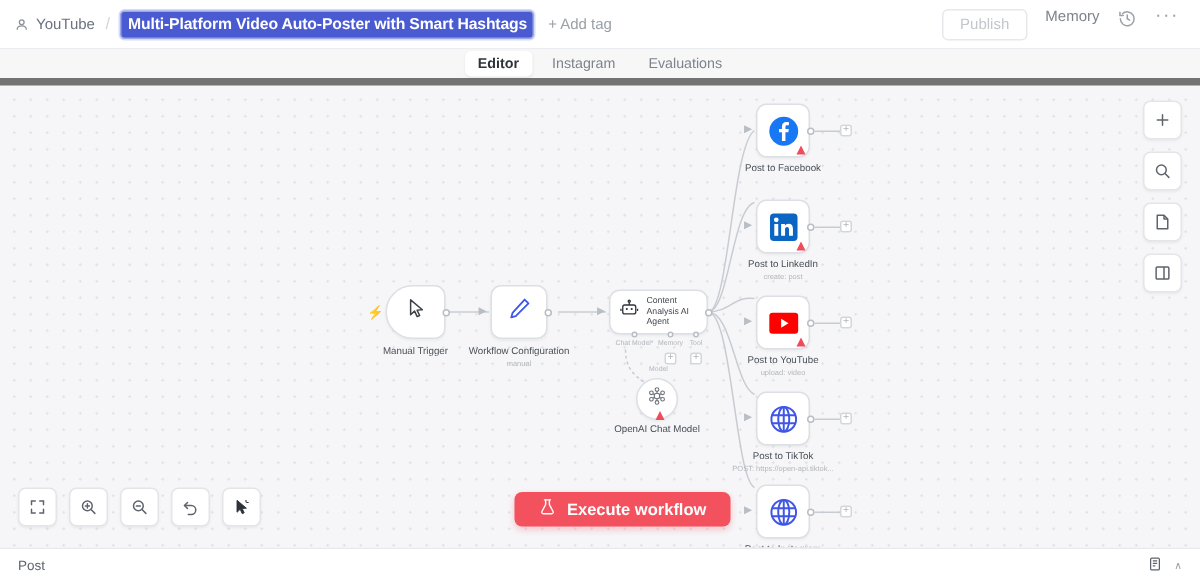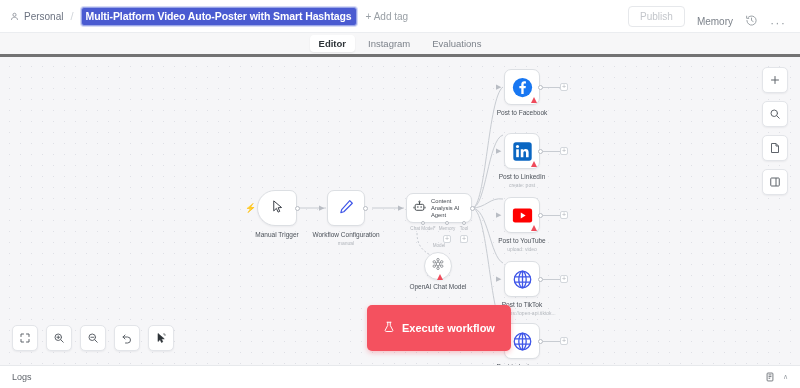--- a/index.html
+++ b/index.html
@@ -21,33 +21,33 @@
   .project-chip { display:flex; align-items:center; gap:5px; color:#6b7280; font-size:10px; }
   .project-chip svg { display:block; }
   .crumb-sep { color:#d2d6db; margin:0 7px; font-size:11px; }
   .wf-title {
     font-size:10.5px; font-weight:700; color:#fff;
     background:#4a5bd1; border:1px solid #9aa6e8; border-radius:3px;
     padding:2.5px 4px; letter-spacing:-0.1px; white-space:nowrap;
     box-shadow:0 0 0 1px rgba(90,110,220,.25);
   }
   .add-tag { font-size:10px; color:#9aa0a6; margin-left:9px; white-space:nowrap; }
-  .top-right { margin-left:auto; display:flex; align-items:flex-end; gap:12px; padding-right:4px; }
+  .top-right { margin-left:auto; display:flex; align-items:flex-start; gap:12px; padding-right:4px; }
   .btn-publish {
     font-size:10px; color:#c3c6cb; background:#fff;
     border:1px solid #e6e8eb; border-radius:4px; padding:4px 11px;
   }
   .saved-text { font-size:10px; color:#7d838b; }
   .icon-btn-plain { color:#9aa0a6; display:flex; align-items:center; }
   .dots { font-size:13px; color:#9aa0a6; letter-spacing:1px; line-height:8px; }
 
   
   .tabs {
     position:absolute; top:33px; left:0; width:800px; height:24px;
-    background:#f7f7f8; border-bottom:3px solid #737373;
+    background:#f7f7f8; border-bottom:5px solid #737373;
     display:flex; align-items:center; justify-content:center; gap:4px; z-index:29;
   }
   .tab { font-size:9.5px; color:#7d838b; padding:3px 9px; border-radius:4px; }
   .tab.active { background:#ffffff; color:#2d3338; font-weight:600; box-shadow:0 1px 2px rgba(0,0,0,.07); }
 
   
   .canvas {
     position:absolute; top:57px; left:0; width:800px; height:308px;
     background-color:#f6f6f8;
     background-image: radial-gradient(#dfe0e6 0.9px, transparent 0.9px);
@@ -107,25 +107,24 @@
   
   .zoom-bar { position:absolute; left:12px; bottom:14px; display:flex; gap:8px; z-index:20; }
   .sq-btn {
     width:26px; height:26px; background:#fff; border:1px solid #e3e5e9; border-radius:5px;
     display:flex; align-items:center; justify-content:center; color:#5f646b;
     box-shadow:0 1px 2px rgba(20,24,35,.06);
   }
   .exec-btn {
     position:absolute; left:343px; bottom:14px; z-index:20;
     background:#f4515f; color:#fff; border:none; border-radius:5px;
-    font-size:11px; font-weight:700; padding:16px 16px;
+    font-size:11px; font-weight:700; padding:4px 16px;
     display:flex; align-items:center; gap:7px;
     box-shadow:0 2px 5px rgba(244,81,95,.32);
     font-family:"Liberation Sans", sans-serif;
-    margin-left:24px;
   }
   .side-bar { position:absolute; right:12px; top:10px; display:flex; flex-direction:column; gap:8px; z-index:20; }
   .side-btn {
     width:26px; height:26px; background:#fff; border:1px solid #e3e5e9; border-radius:5px;
     display:flex; align-items:center; justify-content:center; color:#5f646b;
     box-shadow:0 1px 2px rgba(20,24,35,.06);
   }
 
   
   .logsbar {
@@ -143,21 +142,21 @@
 <div id="app">
 
   <div class="topbar">
     <div class="project-chip">
       <span>
         <svg width="9" height="9" viewBox="0 0 16 16" fill="none" stroke="#8b9098" stroke-width="1.5">
           <circle cx="8" cy="5" r="2.8"></circle>
             <path d="M2.6 14c0-3 2.5-4.6 5.4-4.6S13.4 11 13.4 14"></path>
         </svg>
       </span>
-      <span>Personal</span>
+      <span>YouTube</span>
     </div>
     <span class="crumb-sep">/</span>
     <span class="wf-title">Multi-Platform Video Auto-Poster with Smart Hashtags</span>
     <span class="add-tag">+ Add tag</span>
 
     <div class="top-right">
       <span class="btn-publish">Publish</span>
       <span class="saved-text">Memory</span>
       <span class="icon-btn-plain">
         <svg width="13" height="13" viewBox="0 0 24 24" fill="none" stroke="#9aa0a6" stroke-width="1.8" stroke-linecap="round">
@@ -432,21 +431,21 @@
       <div class="side-btn">
         <svg width="12" height="12" viewBox="0 0 24 24" fill="none" stroke="#5f646b" stroke-width="2" stroke-linejoin="round">
           <rect x="3.5" y="4" width="17" height="16" rx="1.5"></rect>
             <path d="M14 4v16"></path>
         </svg>
       </div>
     </div>
   </div>
 
   <div class="logsbar">
-    <span class="logs-label">Logs</span>
+    <span class="logs-label">Post</span>
     <span class="logs-right">
       <span>
         <svg width="10" height="10" viewBox="0 0 24 24" fill="none" stroke="#5f646b" stroke-width="2" stroke-linejoin="round">
           <rect x="5" y="2.5" width="14" height="19" rx="2"></rect>
             <path d="M8.5 7h7M8.5 11h7M8.5 15h4"></path>
         </svg>
       </span>
       <span class="chev">∧</span>
     </span>
   </div>

